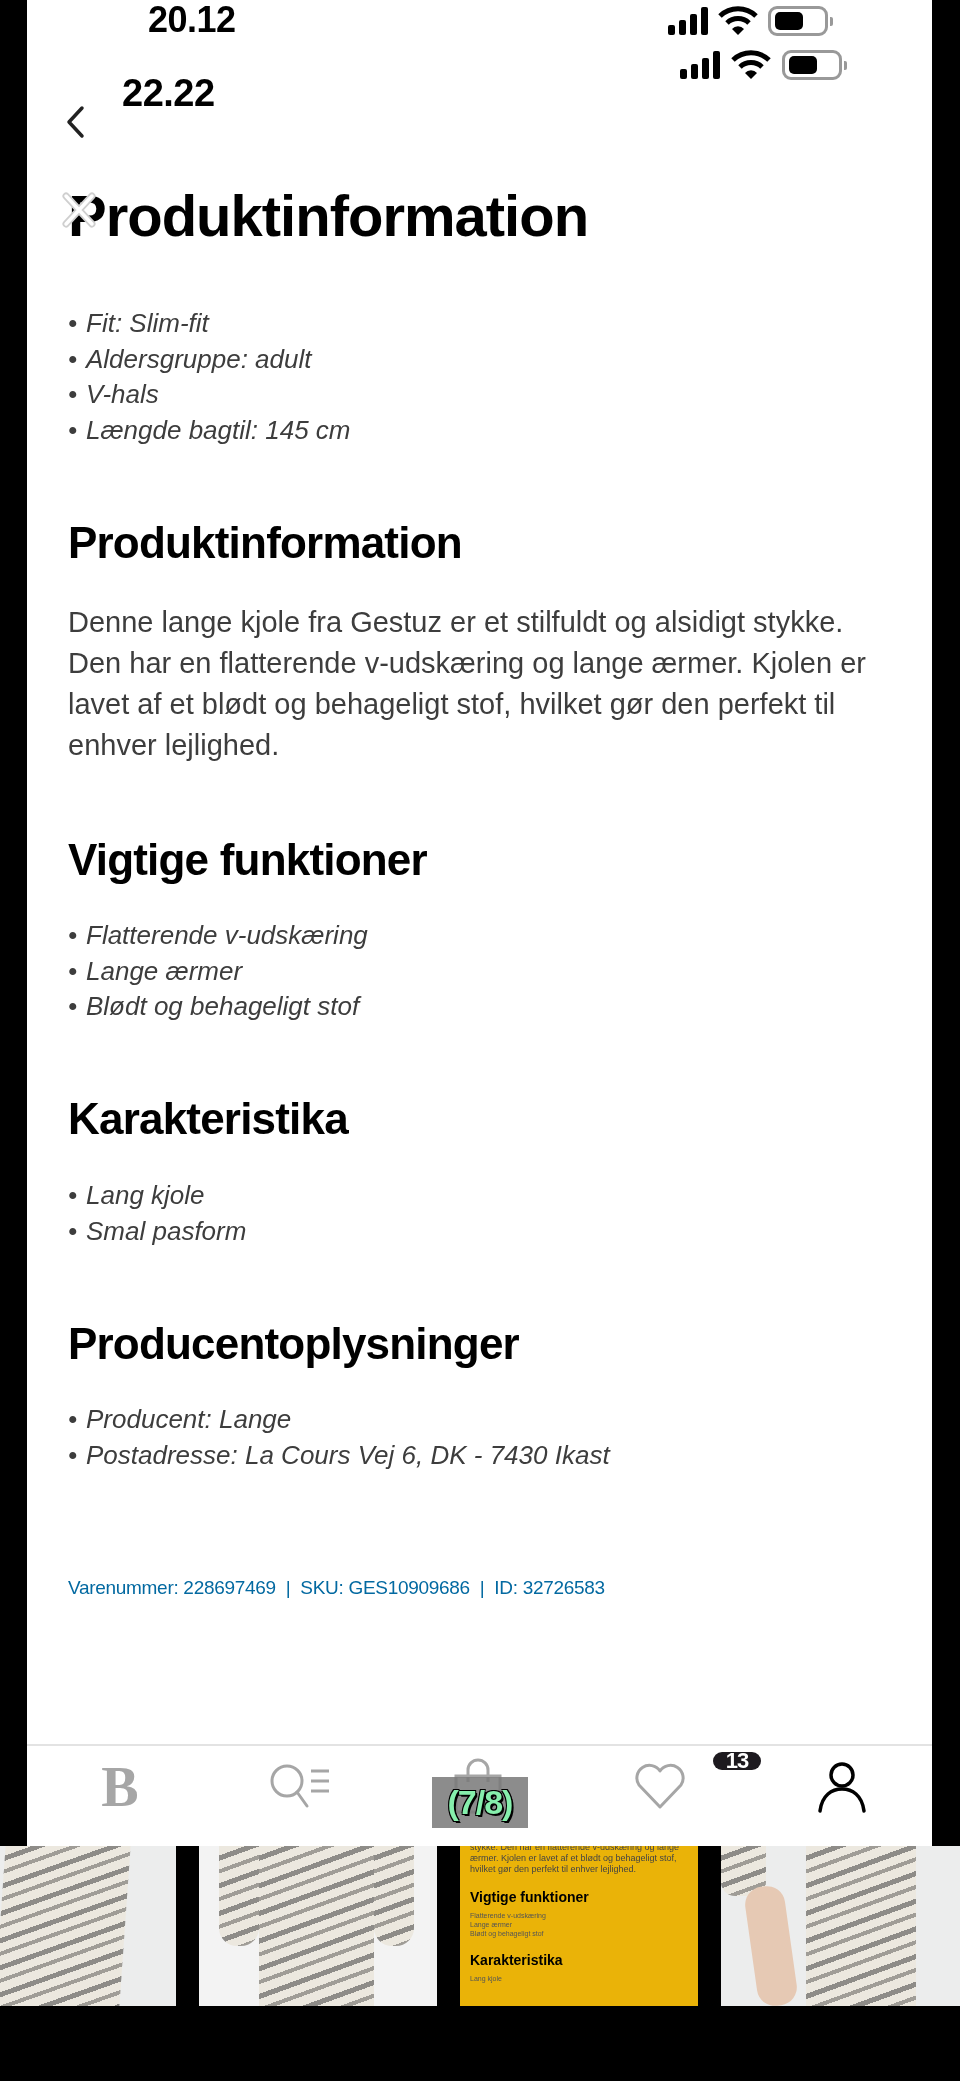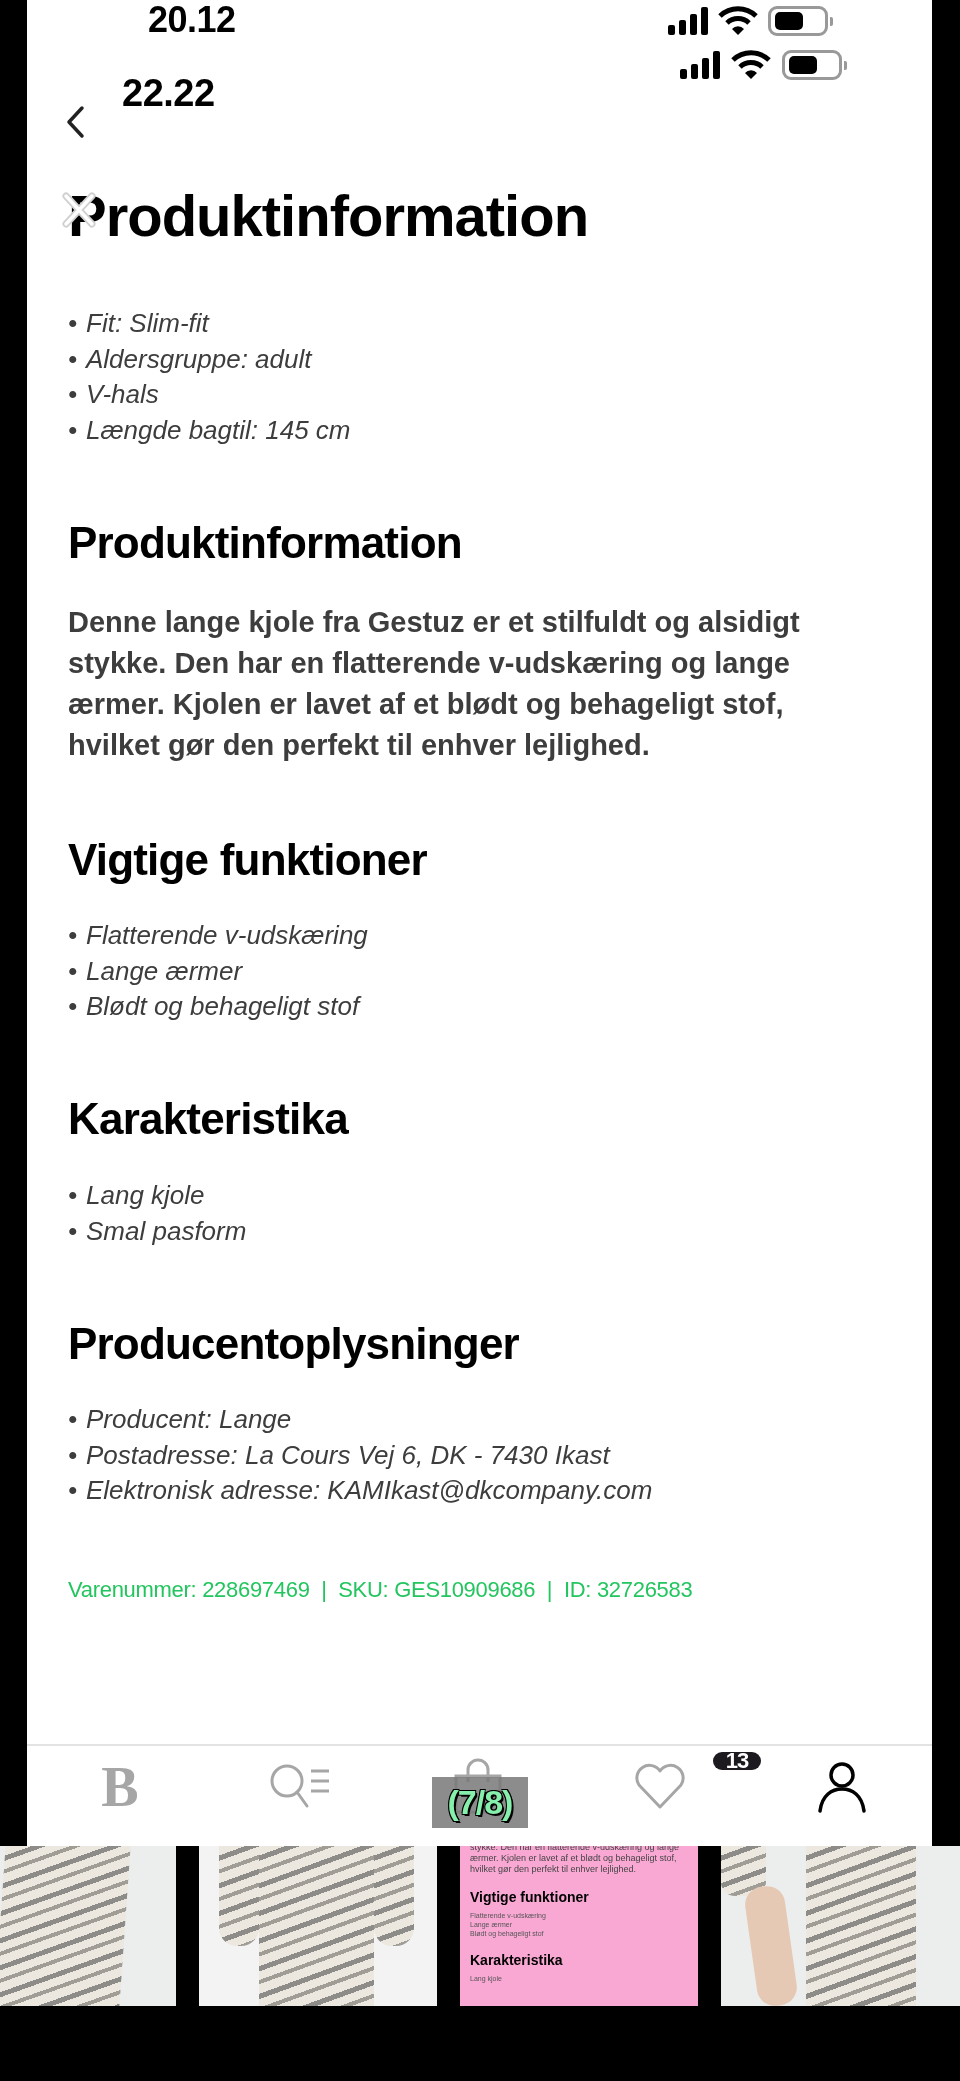--- a/index.html
+++ b/index.html
@@ -24,42 +24,42 @@
   .back { position: absolute; left: 60px; top: 100px; width: 34px; height: 44px; cursor: pointer; }
   .close-x { position: absolute; left: 60px; top: 190px; width: 38px; height: 40px; }
 
   .h1 { position: absolute; left: 68px; top: 182px; font-size: 58px; font-weight: bold; color: #000; letter-spacing: -1px; white-space: nowrap; }
   .h2 { position: absolute; left: 68px; font-size: 44px; font-weight: bold; color: #000; letter-spacing: -0.8px; white-space: nowrap; }
 
   .ul { position: absolute; left: 68px; list-style: none; color: #3d3d3d; font-size: 26px; line-height: 35.5px; }
   .ul li { white-space: nowrap; font-style: italic; }
   .ul li::before { content: "\2022"; display: inline-block; width: 18px; color: #3d3d3d; font-size: 26px; }
 
-  .para { position: absolute; left: 68px; top: 602px; width: 800px; font-size: 29px; line-height: 41px; color: #3d3d3d; font-weight: bold; }
-
-  .ids { position: absolute; left: 68px; top: 1577px; font-size: 22px; color: #22c55e; white-space: nowrap; letter-spacing: -0.3px; }
+  .para { position: absolute; left: 68px; top: 602px; width: 800px; font-size: 29px; line-height: 41px; color: #3d3d3d; }
+
+  .ids { position: absolute; left: 68px; top: 1577px; font-size: 19px; color: #0369a1; white-space: nowrap; letter-spacing: -0.3px; }
 
   .divider { position: absolute; left: 27px; top: 1744px; width: 905px; height: 2px; background: #e3e3e3; }
 
   .nav-item { position: absolute; top: 1755px; height: 64px; display: flex; align-items: center; justify-content: center; cursor: pointer; }
   .nav-b { left: 90px; width: 60px; font-family: "Liberation Serif", serif; font-size: 56px; font-weight: bold; color: #a6a6a6; }
   .nav-search { left: 265px; width: 70px; }
   .nav-bag { left: 448px; width: 60px; }
   .nav-heart { left: 630px; width: 60px; }
   .nav-user { left: 812px; width: 60px; }
 
   .badge { position: absolute; left: 713px; top: 1752px; width: 48px; height: 18px; border-radius: 17px; background: #1d1a1f; color: #fff; font-size: 22px; font-weight: bold; display: flex; align-items: center; justify-content: center; letter-spacing: -1px; }
 
   .pager { position: absolute; left: 432px; top: 1777px; width: 96px; height: 51px; background: rgba(120,120,120,0.85); display: flex; align-items: center; justify-content: center; color: #86efac; font-size: 34px; font-weight: bold; letter-spacing: -1px; text-shadow: 2px 2px 0 #000, -1px -1px 0 #000, 1px -1px 0 #000, -1px 1px 0 #000; }
 
   .strip { position: absolute; left: 0; top: 1846px; width: 960px; height: 160px; }
   .thumb { position: absolute; top: 0; height: 160px; overflow: hidden; background: #eceded; }
   .thumb.t1 { left: 0; width: 176px; }
   .thumb.t2 { left: 199px; width: 238px; background: #f3f3f3; }
-  .thumb.t3 { left: 460px; width: 238px; background: #f9a8d4; }
+  .thumb.t3 { left: 460px; width: 238px; background: #eab308; }
   .thumb.t4 { left: 721px; width: 239px; }
   .zebra { position: absolute; background:
      repeating-linear-gradient(160deg, #ece8df 0 9px, #8e8c88 9px 14px, #ece8df 14px 22px, #a09d97 22px 26px); }
   .thumb.t1 .zebra { left: 0; top: 0; width: 125px; height: 160px; transform: skewX(-4deg); }
   .thumb.t2 .zebra.body { left: 60px; top: 0; width: 115px; height: 160px; }
   .thumb.t2 .zebra.sl { left: 20px; top: 0; width: 40px; height: 100px; border-radius: 0 0 18px 18px; }
   .thumb.t2 .zebra.sr { left: 175px; top: 0; width: 40px; height: 100px; border-radius: 0 0 18px 18px; }
   .thumb.t4 .zebra.body { left: 85px; top: 0; width: 110px; height: 160px; }
   .thumb.t4 .zebra.sl { left: 0px; top: 0; width: 45px; height: 50px; border-radius: 0 0 14px 14px; }
   .thumb.t4 .arm { position: absolute; left: 30px; top: 40px; width: 40px; height: 120px; background: #e6c9b4; border-radius: 18px; transform: rotate(-8deg); }
@@ -141,21 +141,20 @@
 <div class="h2" style="top:1094px">Karakteristika</div>
 <ul class="ul" style="top:1178px">
   <li>Lang kjole</li>
   <li>Smal pasform</li>
 </ul>
 
 <div class="h2" style="top:1319px">Producentoplysninger</div>
 <ul class="ul" style="top:1402px">
   <li>Producent: Lange</li>
   <li>Postadresse: La Cours Vej 6, DK - 7430 Ikast</li>
-  <li>Elektronisk adresse: KAMIkast@dkcompany.com</li>
 </ul>
 
 <div class="ids" style="white-space:pre">Varenummer: 228697469  |  SKU: GES10909686  |  ID: 32726583</div>
 
 <div class="divider"></div>
 
 <div class="nav-item nav-b">
   <span>B</span>
 </div>
 <div class="nav-item nav-search">

